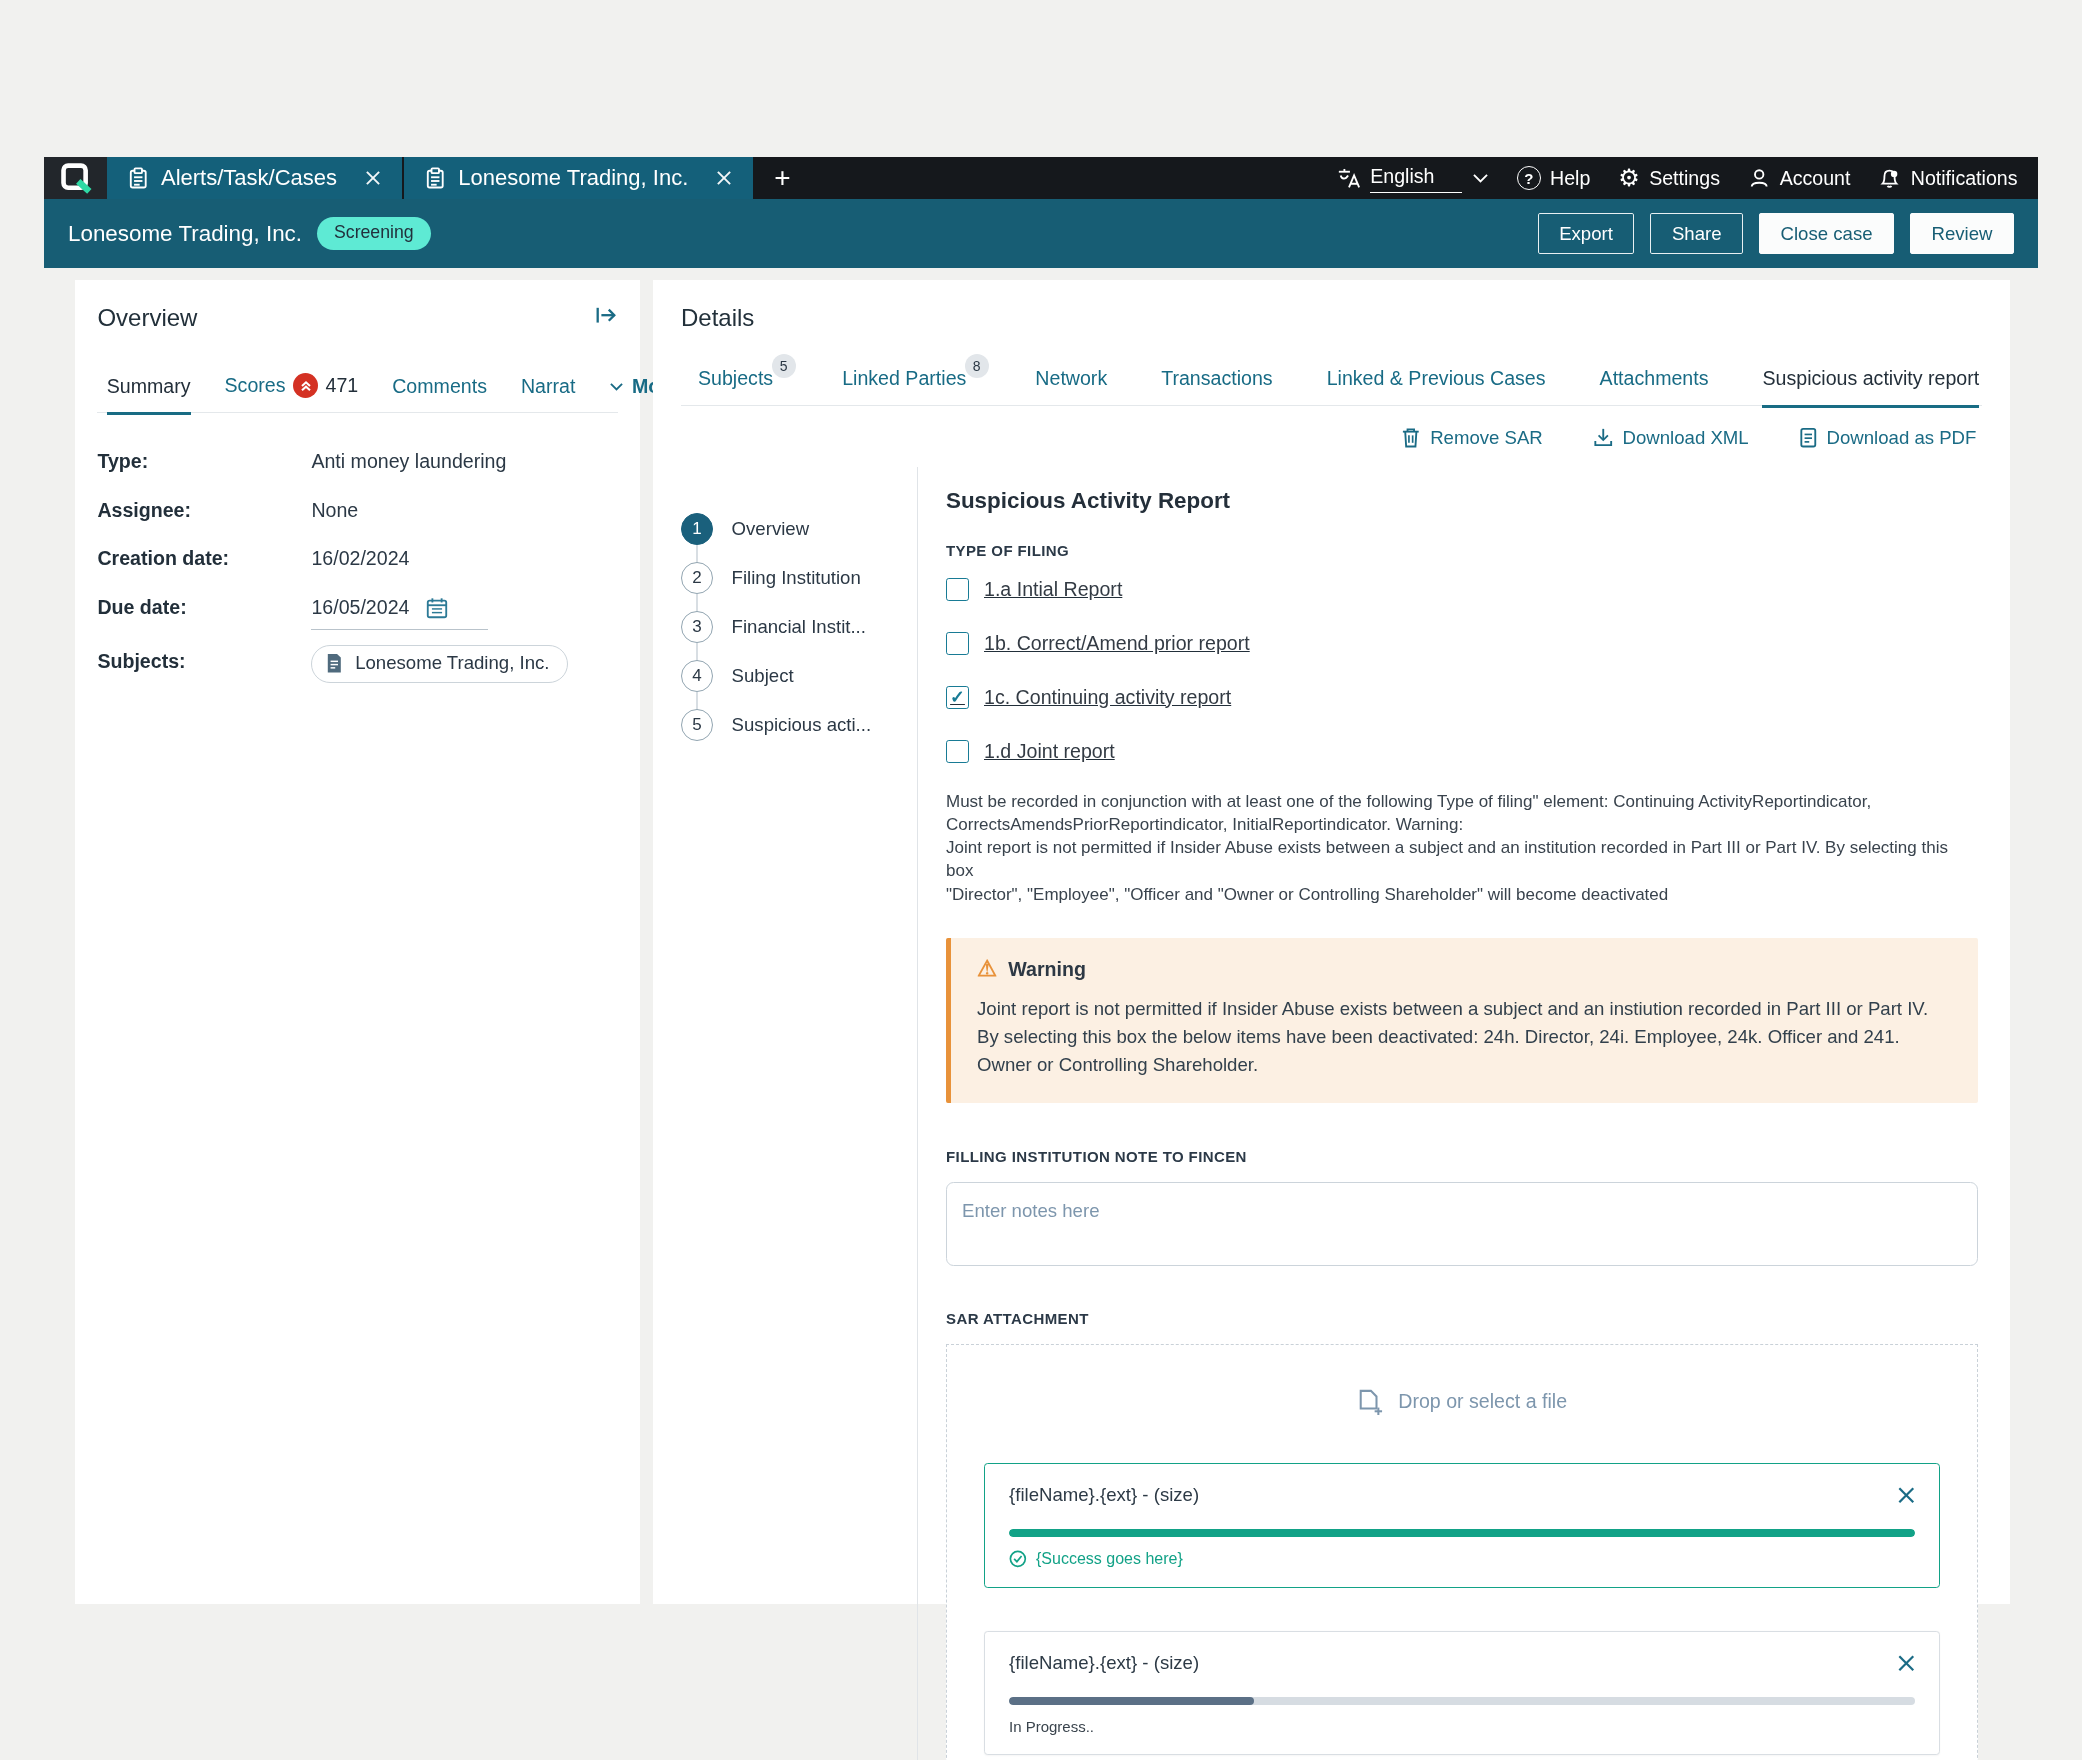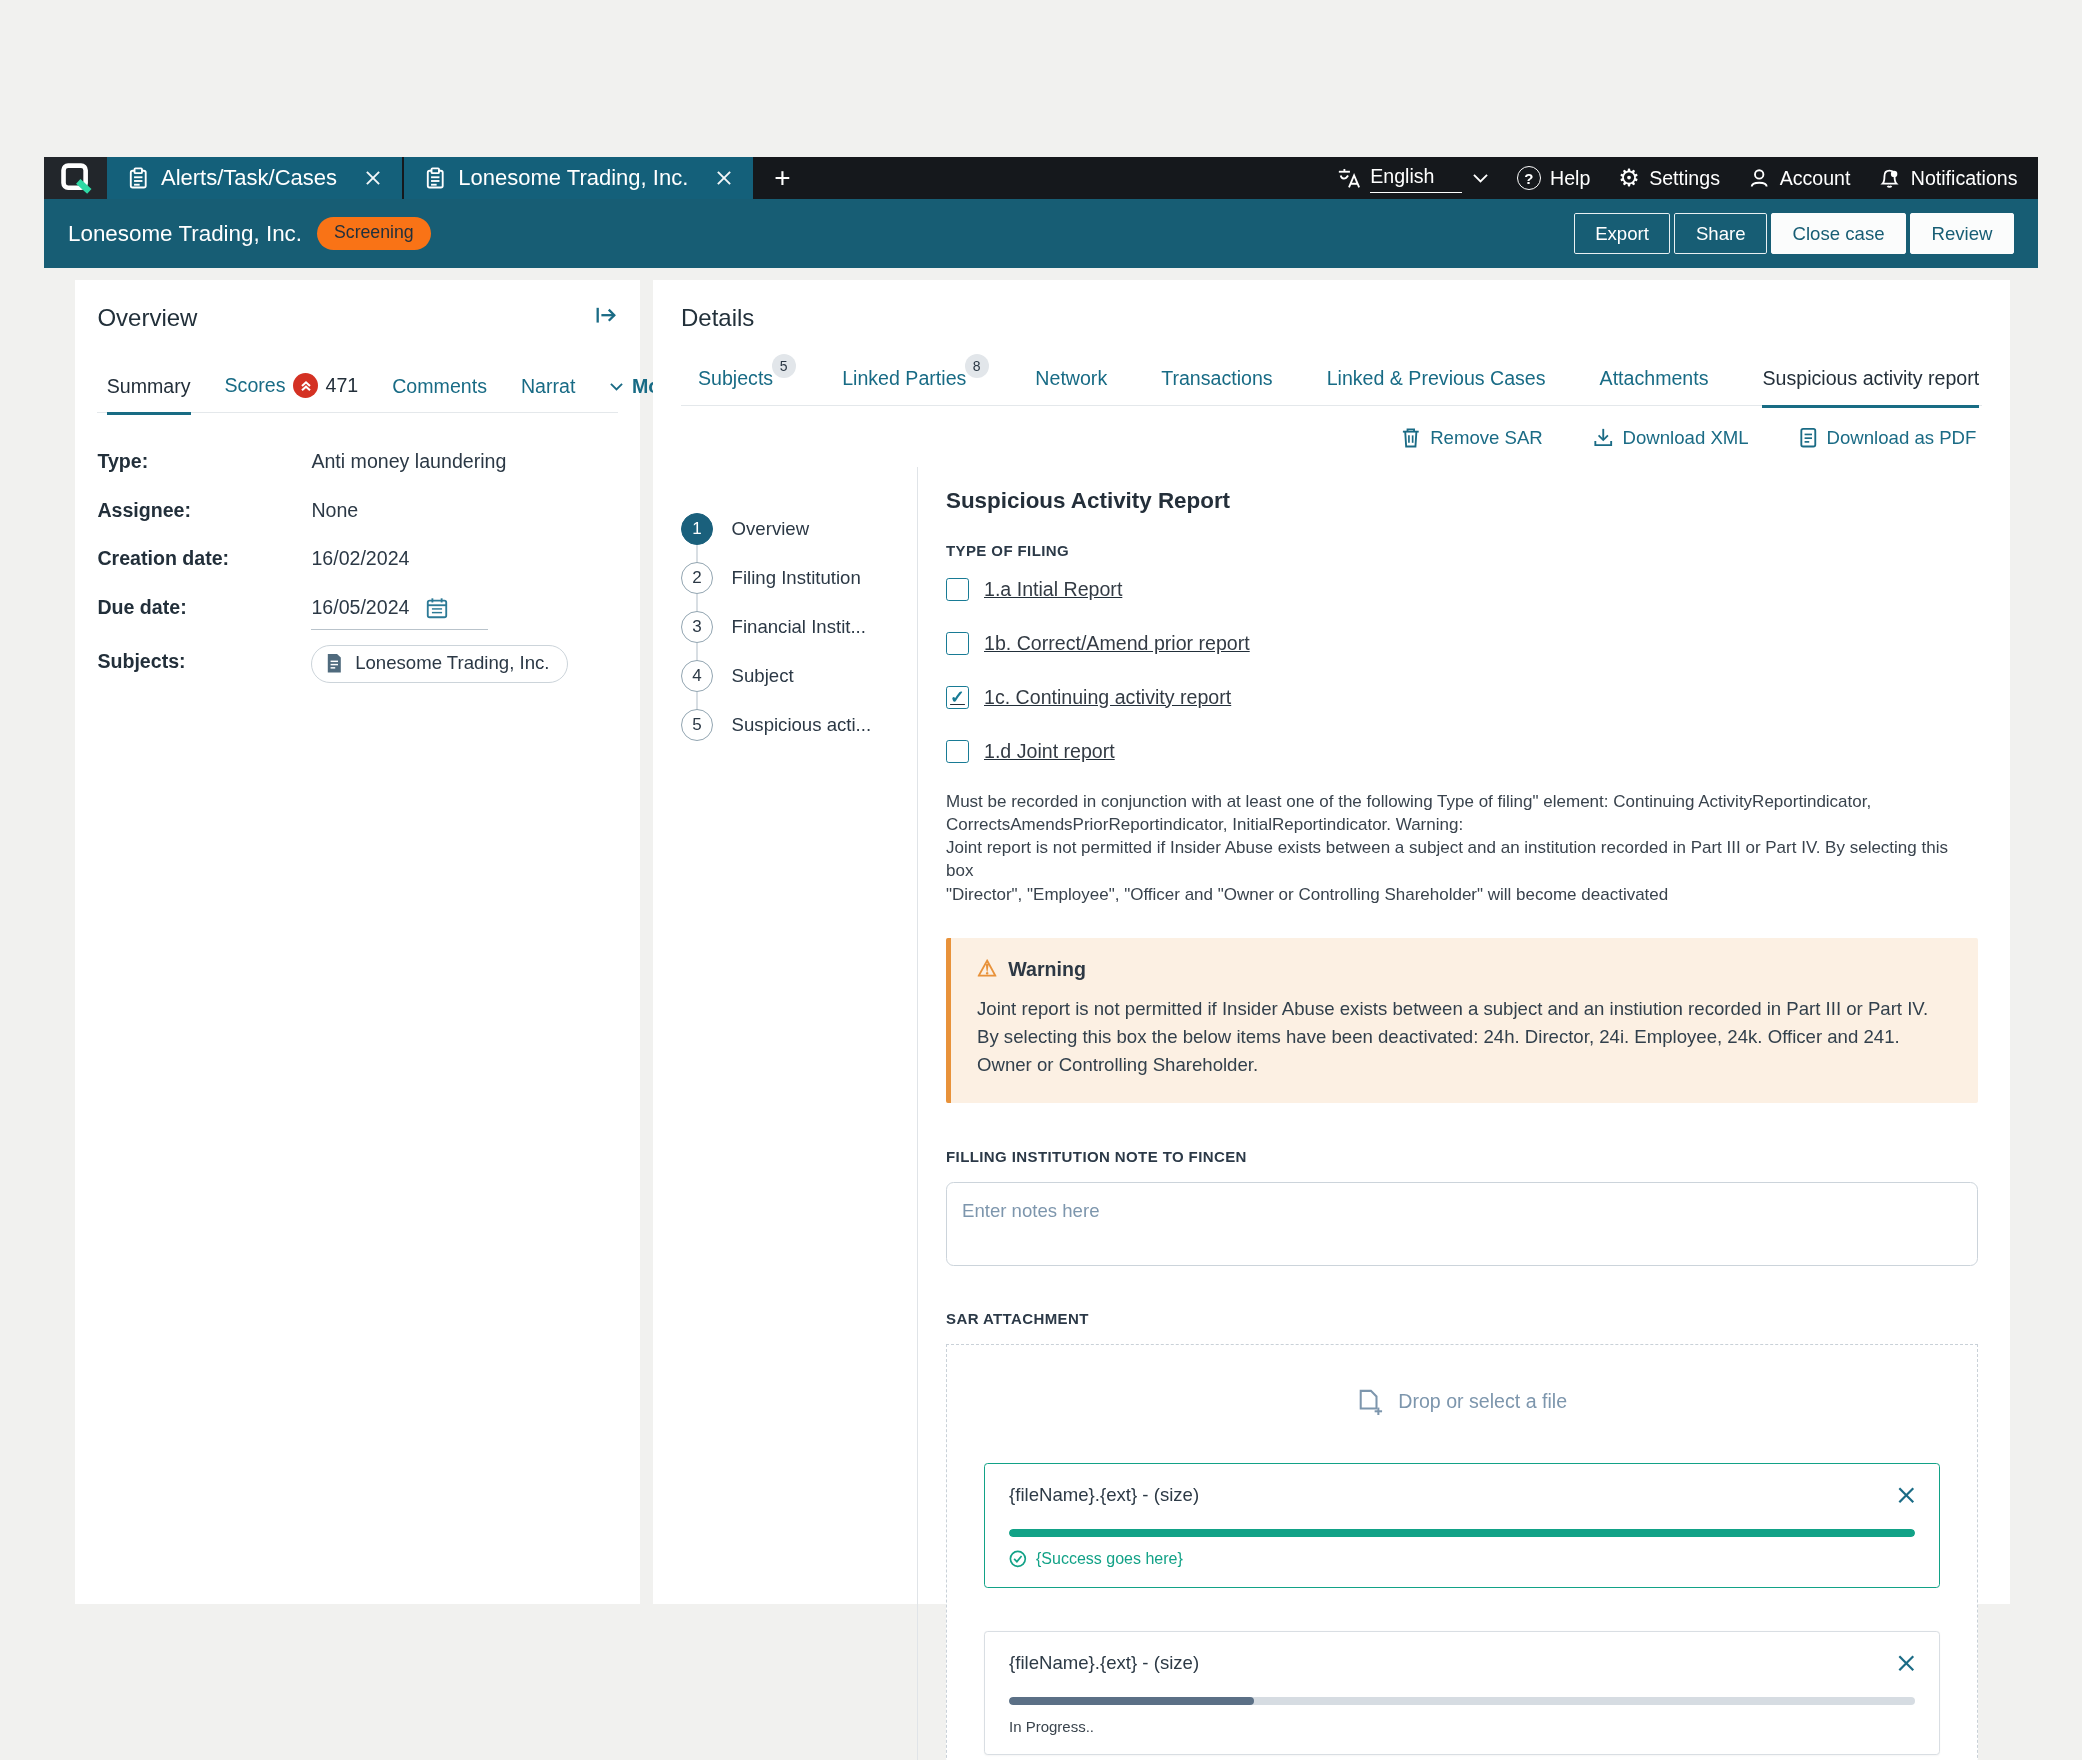--- a/index.html
+++ b/index.html
@@ -42,24 +42,24 @@
   }
   .gear-glyph { font-size:24px; line-height:1; }
 
   
   .case-header {
     position:absolute; left:44px; top:199px; width:1994px; height:69px;
     background:#175d74; display:flex; align-items:center; padding:0 24px; color:#fff;
   }
   .case-title { font-size:22.4px; }
   .status-pill {
-    margin-left:15px; background:#f97316; color:#22303c; border-radius:931px;
+    margin-left:15px; background:#5eead4; color:#22303c; border-radius:931px;
     padding:4.7px 17px 6.5px; font-size:17.7px;
   }
-  .case-actions { margin-left:auto; display:flex; gap:4px;align-items:center; }
+  .case-actions { margin-left:auto; display:flex; gap:16px;align-items:center; }
   .case-actions .btn {
     font-size:18.6px; padding:8.4px 20.5px; border-radius:1.9px; cursor:pointer;
     display:flex; align-items:center; font-family:inherit;
   }
   .btn-outline { background:transparent; border:1.4px solid #e8f0f2; color:#fff; }
   .btn-white { background:#fbfcfc; border:1.4px solid #fbfcfc; color:#175d74; }
 
   
   .panel {
     position:absolute; top:280px; background:#fff; height:1324px;

